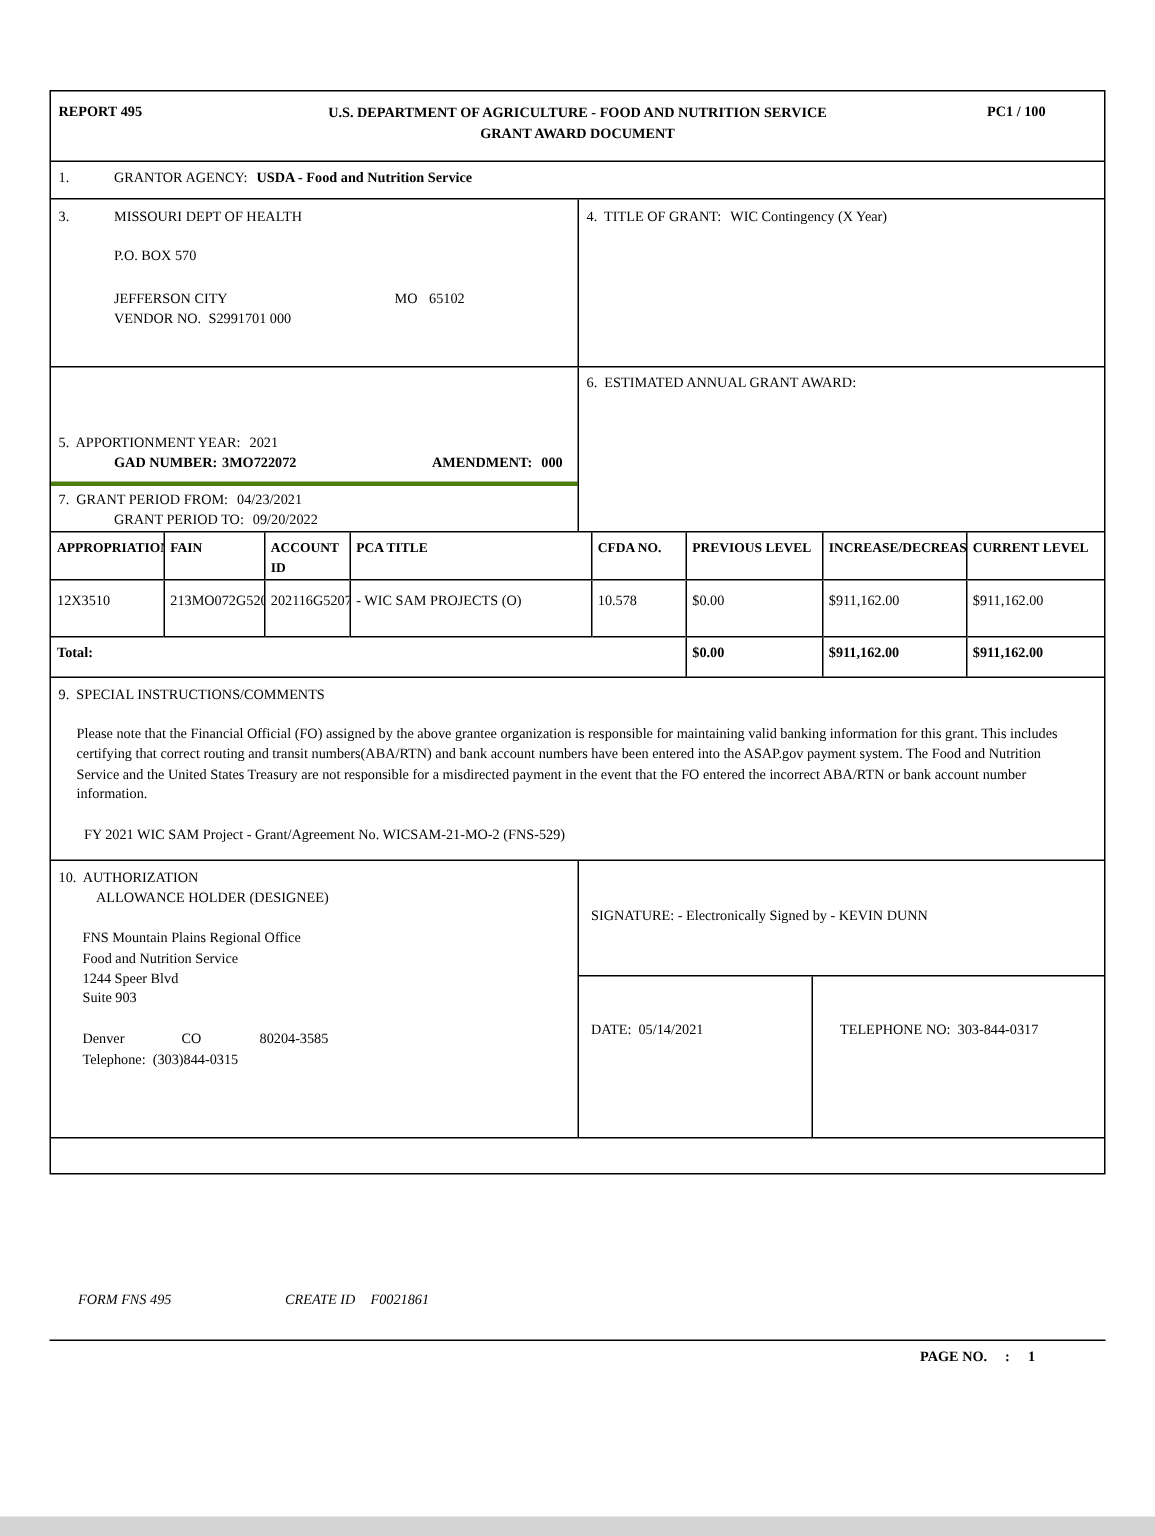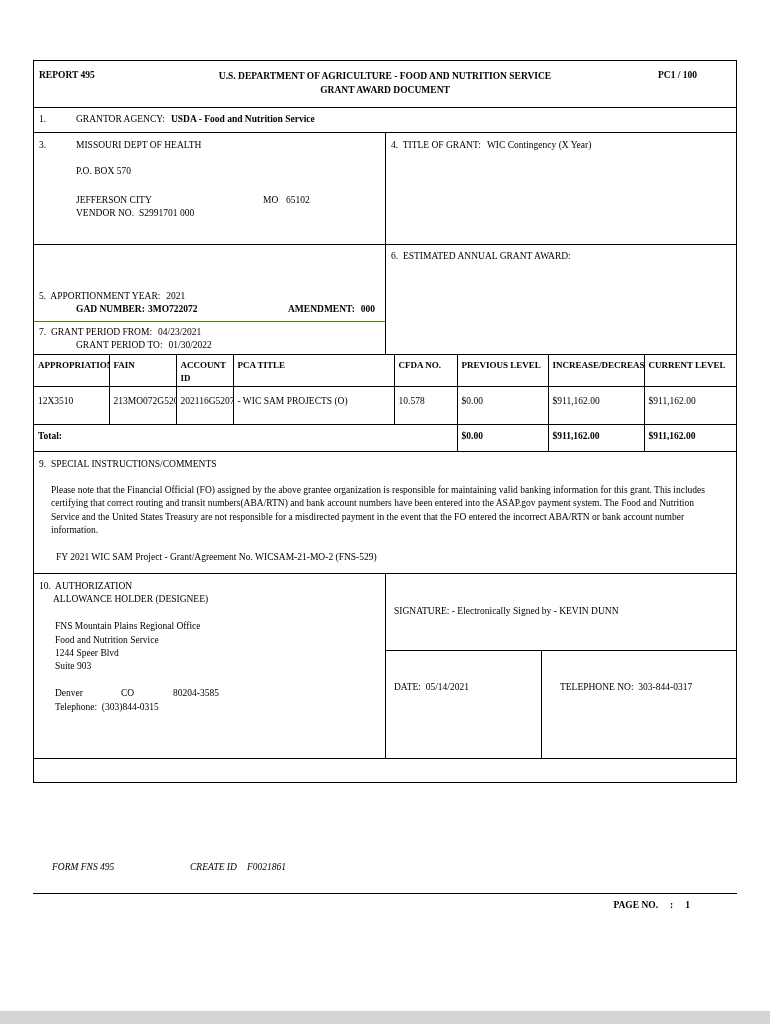--- a/index.html
+++ b/index.html
@@ -23,41 +23,41 @@
   .s3{padding:6px 0 0 5px;}
   .s3 .line2{margin:13px 0 0 37px;}
   .s3 .line3{margin:15px 0 0 37px;}
   .s3 .line4{margin:0 0 0 37px;}
   .city{display:inline-block;width:187px;}
   .state{display:inline-block;width:23px;}
   .vendor-label{display:inline-block;width:63px;}
   .s4{padding:6px 0 0 5px;}
   .left-col{display:flex;flex-direction:column;margin-top:40px;}
   .sub-a{height:36px;padding:5px 0 0 5px;}
-  .sub-b{height:33px;border-top:1px solid #4d7c0f;padding:4px 0 0 5px;}
+  .sub-b{height:33px;border-top:3px solid #4d7c0f;padding:4px 0 0 5px;}
   .gad-line{margin-left:37px;font-weight:bold;}
   .gad-label{display:inline-block;width:72px;}
   .gad-val{display:inline-block;width:140px;}
   .gp-line2{margin-left:37px;}
   .s6{padding:5px 0 0 5px;}
   table.gt{border-collapse:collapse;width:100%;table-layout:fixed;font-size:9.5px;}
   .gt th,.gt td{border-left:1px solid #000;padding:2px 4px;vertical-align:top;text-align:left;overflow:hidden;}
   .gt th:first-child,.gt td:first-child{border-left:none;}
   .gt thead th{height:22px;font-size:9px;font-weight:bold;padding-top:4px;}
   .gt tr.data td{border-top:1px solid #000;height:38px;padding-top:8px;font-weight:normal;}
   .gt tr.total td{border-top:1px solid #000;height:26px;padding-top:5px;font-weight:bold;}
   .num{text-align:right;}
   .total-label{text-align:center;}
   .s9{display:block;height:122px;}
   .s9-label{padding:6px 0 0 5px;}
   .s9-para{margin:13px 18px 0 17px;text-align:left;}
   .s9-proj{margin:14px 0 0 22px;}
   .s10{height:185px;}
   .s10-left{padding:6px 0 0 5px;}
-  .auth-sub{margin-left:14px;}
+  .auth-sub{margin-left:25px;}
   .office{margin:14px 0 0 16px;}
   .denver-line{margin:14px 0 0 16px;}
   .dn-city{display:inline-block;width:66px;}
   .dn-state{display:inline-block;width:52px;}
   .tel-line{margin-left:16px;}
   .s10-right{display:flex;flex-direction:column;}
   .sig-cell{height:77px;border-bottom:1px solid #000;display:flex;align-items:center;padding-left:8px;}
   .s10-bottom{flex:1;display:flex;}
   .date-cell{width:155px;padding:30px 0 0 8px;}
   .tel-cell{flex:1;border-left:1px solid #000;padding:30px 0 0 18px;}
@@ -117,21 +117,21 @@
         </div>
         <div class="gad-line">
           <span class="gad-label" data-bind="section5.gad_label">GAD NUMBER:</span><span class="gad-val" data-bind="section5.gad_value">3MO722072</span><span data-bind="section5.amendment_label">AMENDMENT:</span><span class="val" data-bind="section5.amendment_value">000</span>
         </div>
       </div>
       <div class="sub-b">
         <div>
           <span data-bind="section7.line1_label">7.  GRANT PERIOD FROM:</span><span class="val" data-bind="section7.line1_value">04/23/2021</span>
         </div>
         <div class="gp-line2">
-          <span data-bind="section7.line2_label">GRANT PERIOD TO:</span><span class="val" data-bind="section7.line2_value">01/30/2022</span>
+          <span data-bind="section7.line2_label">GRANT PERIOD TO:</span><span class="val" data-bind="section7.line2_value">09/20/2022</span>
         </div>
       </div>
     </div>
     <div class="half vline s6">
       <span data-bind="section6.label">6.  ESTIMATED ANNUAL GRANT AWARD:</span>
     </div>
   </div>
 
   <div class="row" style="display:block;">
     <table class="gt">

